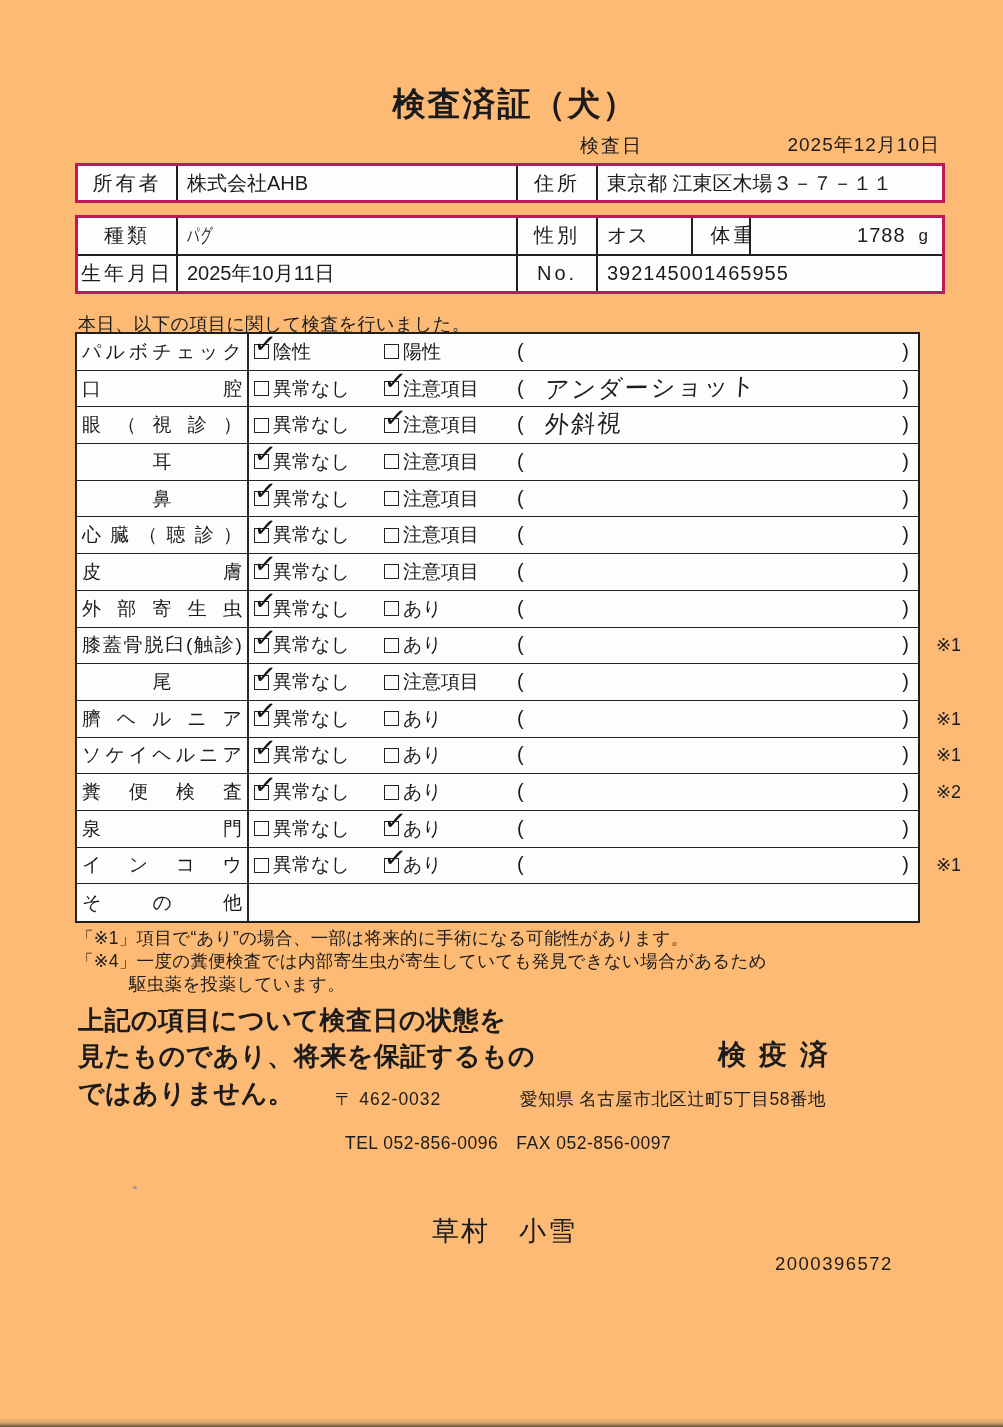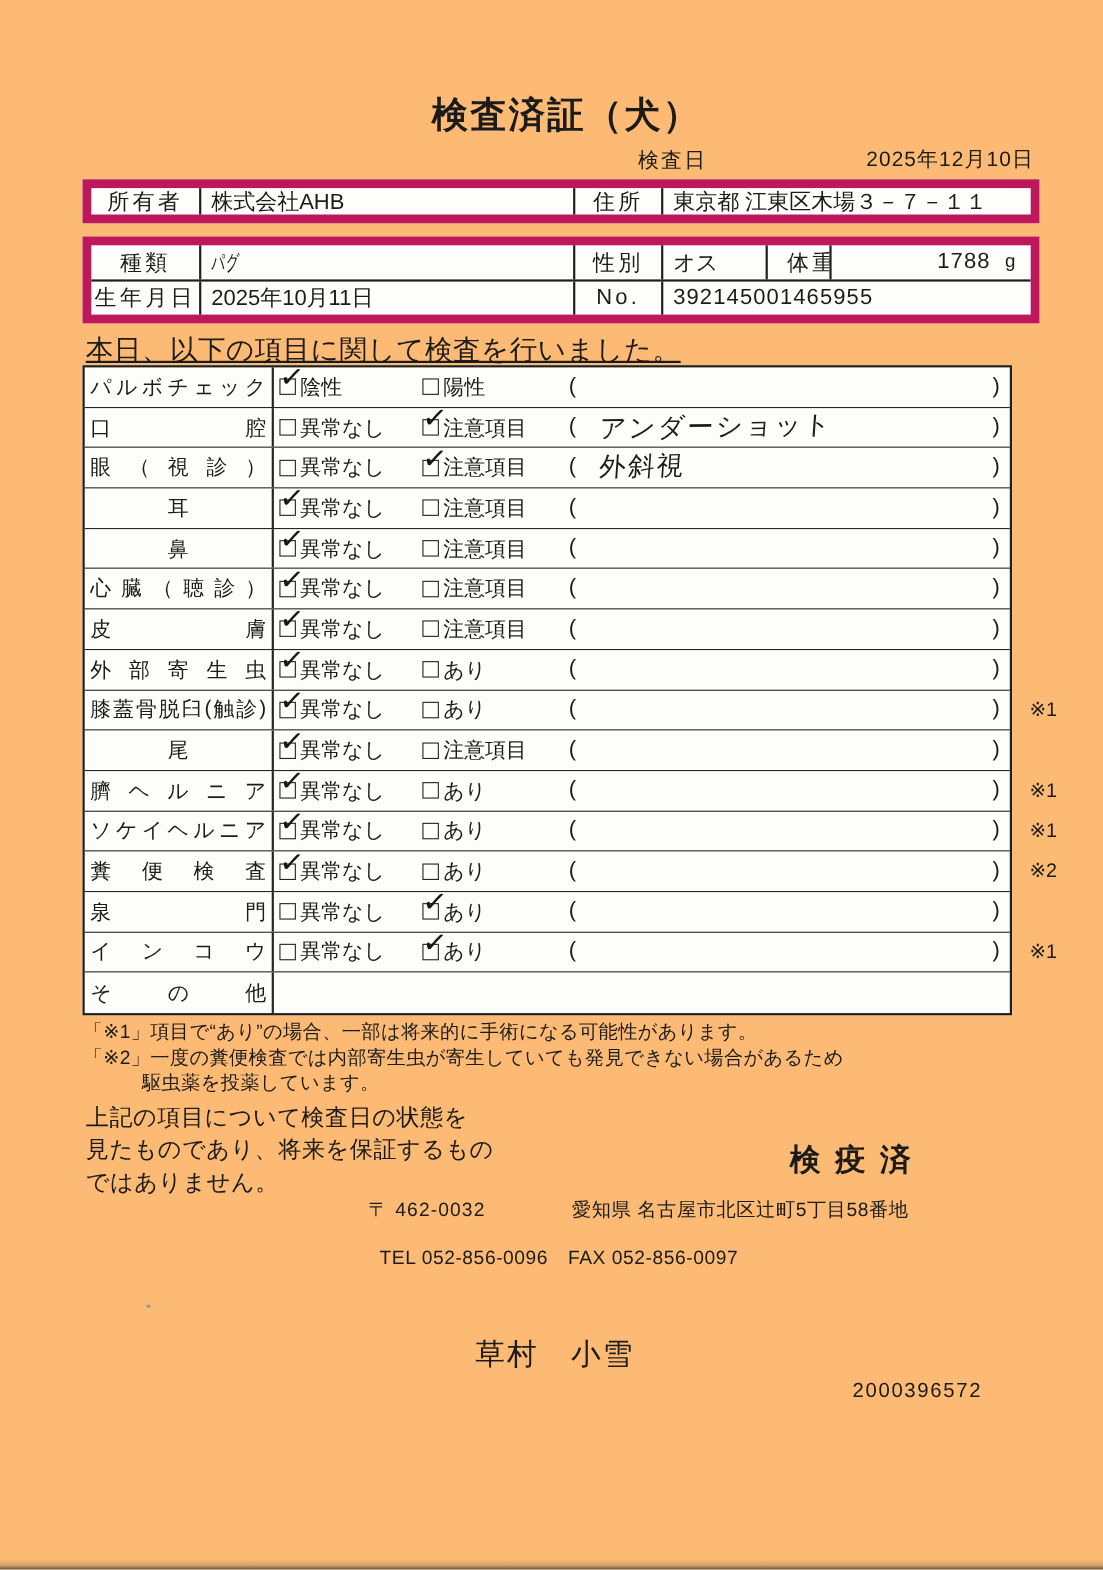--- a/index.html
+++ b/index.html
@@ -9,37 +9,37 @@
     font-family:"Liberation Sans","DejaVu Sans",sans-serif;
     color:#1b1b1b;
   }
   
   .title{position:absolute; top:82px; left:515px; transform:translateX(-50%);
     font-size:33px; font-weight:700; letter-spacing:2px; white-space:nowrap;}
   .exam-date-label{position:absolute; top:133px; left:580px; font-size:19px; letter-spacing:2px;}
   .exam-date-value{position:absolute; top:132px; right:63px; font-size:19px; letter-spacing:1px;}
 
   
-  .t1,.t2{position:absolute; left:75px; width:870px; border:8px solid #be185d; box-sizing:border-box; background:#fdfdfc;justify-content:space-between;}
+  .t1,.t2{position:absolute; left:75px; width:870px; border:3px solid #be185d; box-sizing:border-box; background:#fdfdfc;justify-content:space-between;}
   .t1{top:163px; height:40px; display:flex;}
   .t2{top:215px; height:79px; display:flex; flex-direction:column;}
   .t2row{flex:1; display:flex;}
   .t2row.rowA{border-bottom:2px solid #1f1f1f;}
   .cell{border-right:2px solid #1f1f1f; box-sizing:border-box; display:flex; align-items:center; font-size:20px; white-space:nowrap; overflow:hidden;}
   .cell.last{border-right:none;}
   .cell.lbl{justify-content:center; letter-spacing:3px;}
   .cell.val{padding-left:9px;}
   .w100{width:100px;} .w340{width:340px;} .w80{width:80px;} .w95{width:95px;} .w58{width:58px; letter-spacing:1px;padding-left:25px;}
   .grow{flex:1;}
   .weight-cell{justify-content:flex-end; padding-right:14px;}
   .weight-unit{font-size:17px; margin-left:13px;}
   .half-kana{display:inline-block; transform:scaleX(0.62); transform-origin:left center; letter-spacing:1px;}
   .num{letter-spacing:1px;}
 
-  .intro{position:absolute; top:301px; left:78px; font-size:25px; letter-spacing:0.5px;text-decoration:underline;}
+  .intro{position:absolute; top:312px; left:78px; font-size:18px; letter-spacing:0.5px;}
 
   
   .checklist{position:absolute; left:75px; top:332px; width:845px; border:2.5px solid #1f1f1f; box-sizing:border-box; background:#fdfdfc;}
   .c-row{display:flex; height:36.7px; border-bottom:1.8px solid #262626; box-sizing:border-box; position:relative;}
   .c-row:last-child{border-bottom:none;}
   .c-label{width:172px; border-right:2px solid #262626; box-sizing:border-box; font-size:19px;
     display:flex; align-items:center; padding:0 5px; white-space:nowrap;}
   .c-label.just{justify-content:space-between;}
   .c-label.single{justify-content:center;}
   .c-content{flex:1; position:relative; font-size:19px;}
@@ -50,21 +50,21 @@
   .paren{position:absolute; top:50%; transform:translateY(-52%); font-size:20px;}
   .paren.open{left:268px;}
   .paren.close{right:9px;}
   .note{position:absolute; left:296px; top:50%; transform:translateY(-54%) skewX(-5deg) rotate(-1deg);
     font-size:24px; letter-spacing:2px; white-space:nowrap;}
   .mark{position:absolute; right:-43px; top:50%; transform:translateY(-50%); font-size:18px; white-space:nowrap;}
 
   
   .footnotes{position:absolute; left:76px; top:927px; font-size:17.5px; line-height:1.32; letter-spacing:0.3px;}
   .footnotes .indent{padding-left:53px;}
-  .statement{position:absolute; left:78px; top:1002px; font-size:21px; font-weight:400; line-height:1.4; letter-spacing:0.5px;}
+  .statement{position:absolute; left:78px; top:1002px; font-size:26px; font-weight:700; line-height:1.4; letter-spacing:0.5px;}
   .stamp{position:absolute; left:718px; top:1036px; font-size:28px; font-weight:600; letter-spacing:13px; white-space:nowrap;}
   .postal{position:absolute; left:335px; top:1087px; font-size:17.5px; letter-spacing:1px;}
   .clinic-address{position:absolute; left:520px; top:1087px; font-size:17.5px; letter-spacing:0.5px;}
   .telfax{position:absolute; left:345px; top:1131px; font-size:17.5px; letter-spacing:0.5px;}
   .clinic-name{position:absolute; left:343px; top:1177px; font-size:24px; letter-spacing:1px;}
   .vet-name{position:absolute; left:432px; top:1213px; font-size:27px; letter-spacing:2px;}
   .serial{position:absolute; left:775px; top:1253px; font-size:18.5px; letter-spacing:1.5px;}
 
   
   .dot-artifact{position:absolute; left:133px; top:1186px; width:4px; height:3px; background:#9a9a9a; border-radius:50%;}
@@ -449,21 +449,21 @@
           <span class="">そ</span>
           <span class="">の</span>
           <span class="">他</span>
         </div>
         <div class="c-content"></div>
       </div>
     </div>
 
   <div class="footnotes">
     <div>「※1」項目で“あり”の場合、一部は将来的に手術になる可能性があります。</div>
-    <div>「※2」一度の糞便検査では内部寄生虫が寄生していても発見できない場合があるため</div>
+    <div>「※4」一度の糞便検査では内部寄生虫が寄生していても発見できない場合があるため</div>
     <div class="indent">駆虫薬を投薬しています。</div>
   </div>
 
   <div class="statement">
     <div>上記の項目について検査日の状態を</div>
     <div>見たものであり、将来を保証するもの</div>
     <div>ではありません。</div>
   </div>
 
   <div class="stamp">検疫済</div>

